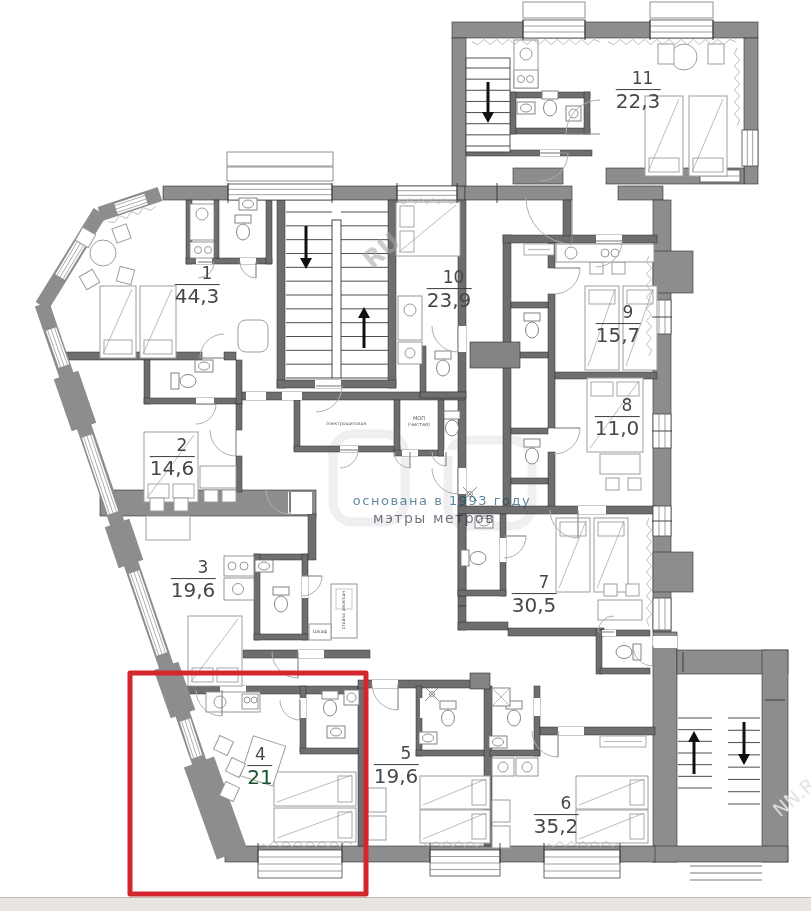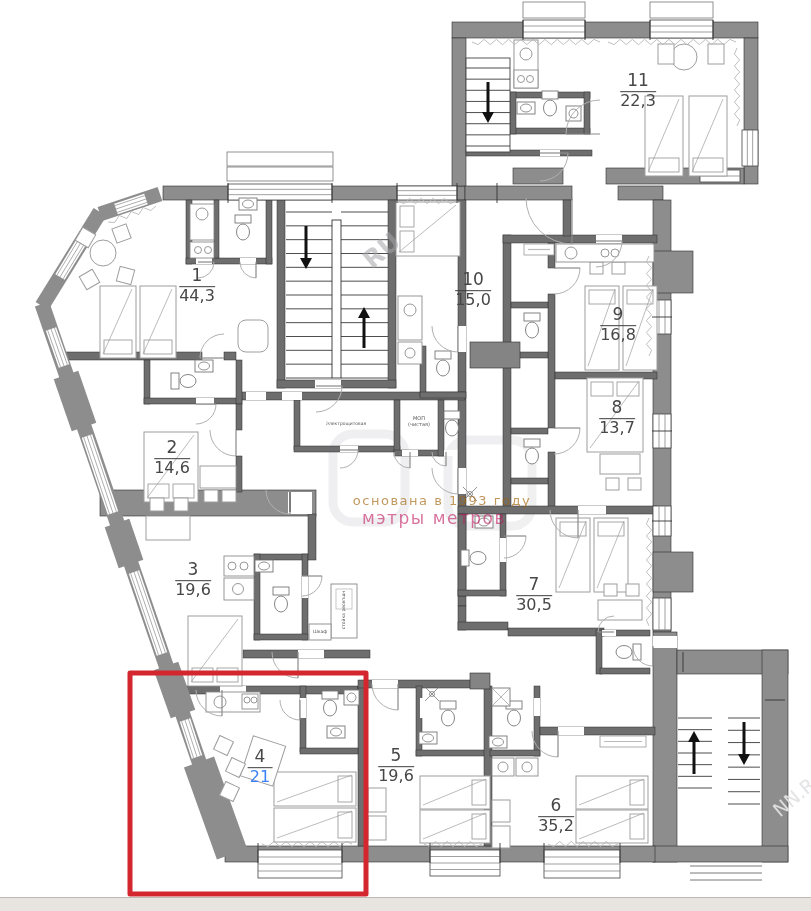--- a/index.html
+++ b/index.html
@@ -1,30 +1,30 @@
 <!DOCTYPE html>
 <html><head>
 <meta charset="utf-8">
 <style>
   html,body{margin:0;padding:0;background:#fff}
   #wrap{position:relative;width:811px;height:911px;overflow:hidden;background:#fff;
         font-family:"DejaVu Sans",sans-serif}
   #plan{position:absolute;left:0;top:0;z-index:1}
-  .room-label{position:absolute;transform:translate(-50%,-50%);text-align:center;
+  .room-label{position:absolute;transform:translate(-50%,-50%);text-align:right;
               color:#474747;line-height:1.05;z-index:5}
   .room-label .rn{display:block;font-size:17px;border-bottom:1.2px solid #3c3c3c;padding:0 7px 1px}
-  .room-label .ra{display:block;font-size:16px;padding-top:1px}
-  .room-label.green .ra{color:#3b82f6}
+  .room-label .ra{display:block;font-size:20px;padding-top:1px}
+  .room-label.green .ra{color:#14532d}
   .tiny{position:absolute;transform:translate(-50%,-50%);font-size:5px;color:#555;
         text-align:center;line-height:1.2;z-index:5;white-space:nowrap}
   .tiny.vert{transform:translate(-50%,-50%) rotate(-90deg)}
   .wm{position:absolute;z-index:6;pointer-events:none;white-space:nowrap}
   #wm-agency{left:95px;top:412px;font-size:19px;letter-spacing:6.5px;color:#9d9da2;opacity:.5}
-  #wm-founded{left:442px;top:500px;transform:translate(-50%,-50%);font-size:13px;letter-spacing:1.5px;color:#a16207;opacity:.65}
-  #wm-slogan{left:434px;top:518px;transform:translate(-50%,-50%);font-size:17px;letter-spacing:1.5px;color:#be185d;opacity:.6}
+  #wm-founded{left:442px;top:500px;transform:translate(-50%,-50%);font-size:13px;letter-spacing:1.5px;color:#0c4a6e;opacity:.65}
+  #wm-slogan{left:434px;top:518px;transform:translate(-50%,-50%);font-size:14px;letter-spacing:1.5px;color:#0f172a;opacity:.6}
   #wm-ru{left:362px;top:236px;transform:rotate(-40deg);font-size:25px;font-weight:bold;color:#a6a6aa;opacity:.55}
   #wm-nnr{left:770px;top:786px;transform:rotate(-40deg);font-size:19px;color:#e2e2e4;opacity:.95}
   #strip{position:absolute;left:0;top:897px;width:811px;height:14px;background:#e8e5e0;
          border-top:1px solid #bdbab5;z-index:4}
 </style>
 </head>
 <body>
 
 <div id="wrap">
   <svg id="plan" width="811" height="911" viewBox="0 0 811 911">
@@ -623,29 +623,29 @@
   <div class="room-label" style="left:556px;top:816px">
     <span class="rn">6</span>
     <span class="ra">35,2</span>
   </div>
   <div class="room-label" style="left:534px;top:595px">
     <span class="rn">7</span>
     <span class="ra">30,5</span>
   </div>
   <div class="room-label" style="left:617px;top:418px">
     <span class="rn">8</span>
-    <span class="ra">13,7</span>
+    <span class="ra">11,0</span>
   </div>
   <div class="room-label" style="left:618px;top:325px">
     <span class="rn">9</span>
-    <span class="ra">16,8</span>
-  </div>
-  <div class="room-label" style="left:473px;top:290px">
+    <span class="ra">15,7</span>
+  </div>
+  <div class="room-label" style="left:449px;top:290px">
     <span class="rn">10</span>
-    <span class="ra">15,0</span>
+    <span class="ra">23,9</span>
   </div>
   <div class="room-label" style="left:638px;top:91px">
     <span class="rn">11</span>
     <span class="ra">22,3</span>
   </div>
 
   <div class="tiny" style="left:419px;top:421px">
     <span>МОП</span><br>
     <span>(чистая)</span>
   </div>

